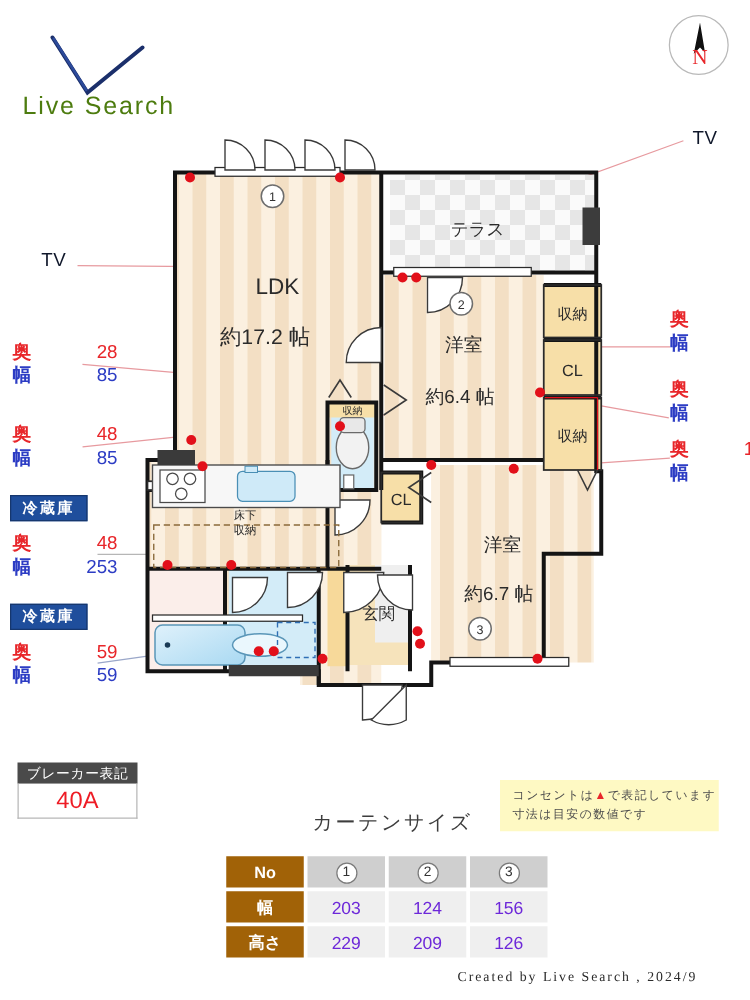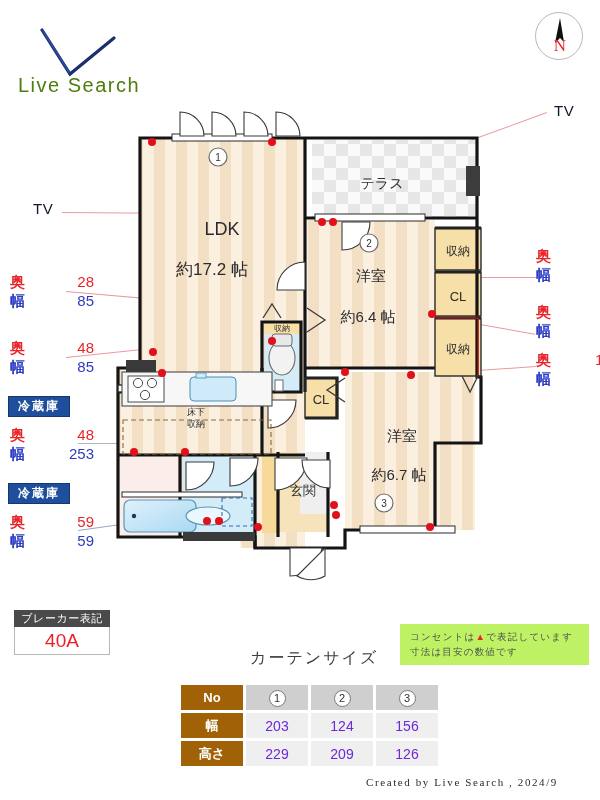--- a/index.html
+++ b/index.html
@@ -51,22 +51,22 @@
 
   
   .breaker { position:absolute; left:14px; top:610px; width:96px; }
   .breaker .hdr { background:#4a4a4a; color:#fff; font-size:11px; height:17px;
     display:flex; align-items:center; justify-content:center; letter-spacing:.5px; }
   .breaker .val { border:1px solid #b8b8b8; border-top:none; height:28px;
     display:flex; align-items:center; justify-content:center;
     color:#ee1c25; font-size:19px; background:#fff; }
 
   
-  .notes { position:absolute; left:400px; top:624px; background:#bef264;
-    padding:5px 16px 6px 10px; font-size:9.5px; color:#4d4d4d; line-height:15px;
+  .notes { position:absolute; left:400px; top:624px; background:#fef9c3;
+    padding:5px 2px 6px 10px; font-size:9.5px; color:#4d4d4d; line-height:15px;
     letter-spacing:1.2px; }
   .notes .tri { color:#e8262a; }
 
   
   .curtain-title { position:absolute; left:250px; top:648px; font-size:16px;
     color:#3d3d3d; letter-spacing:2px; }
   .ctab { position:absolute; left:178px; top:682px; border-collapse:separate;
     border-spacing:3px; }
   .ctab td { width:62px; height:25px; text-align:center; font-size:14px; }
   .ctab td.hd { background:#a16207; color:#fff; font-weight:700; font-size:13px; }

